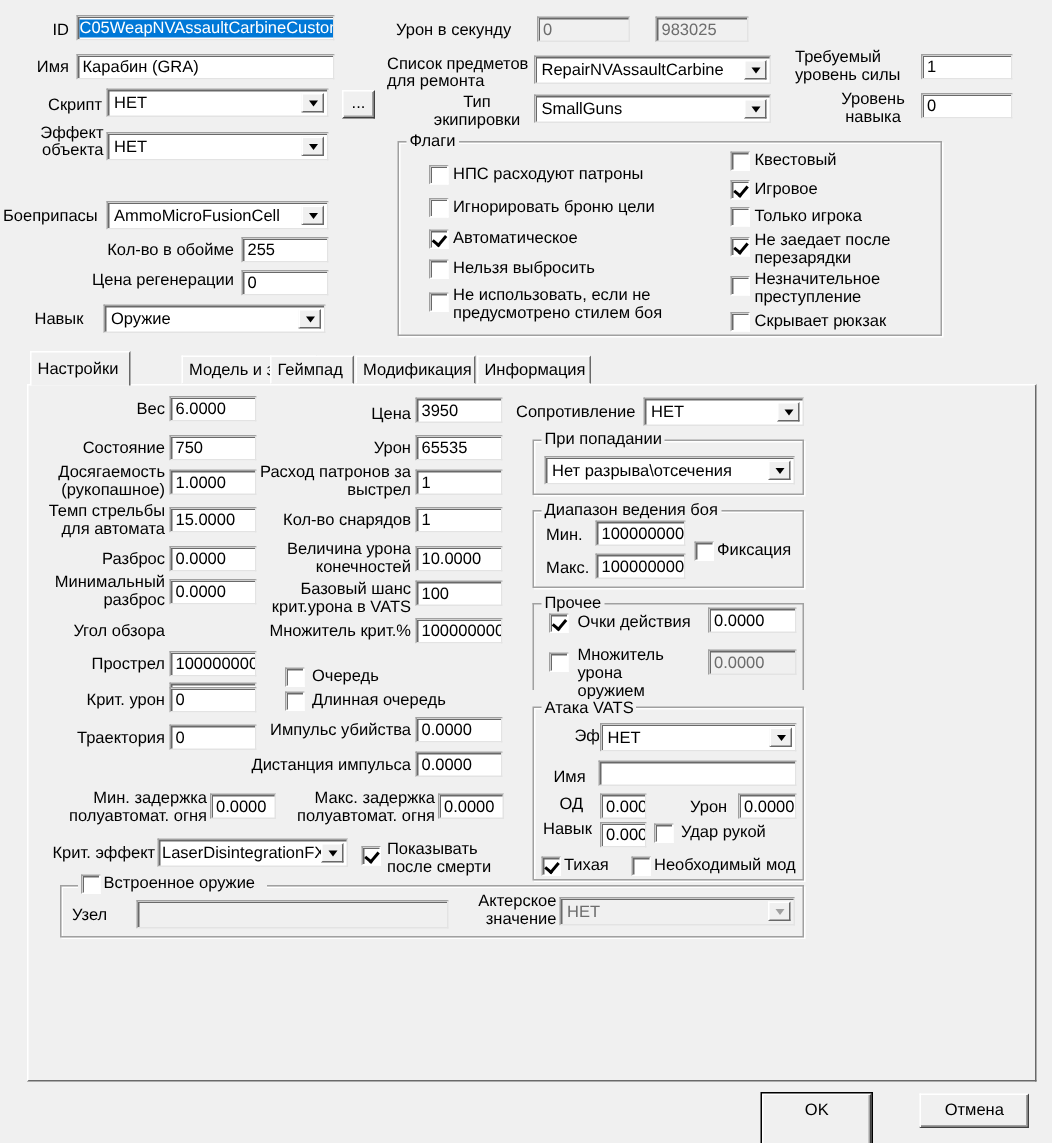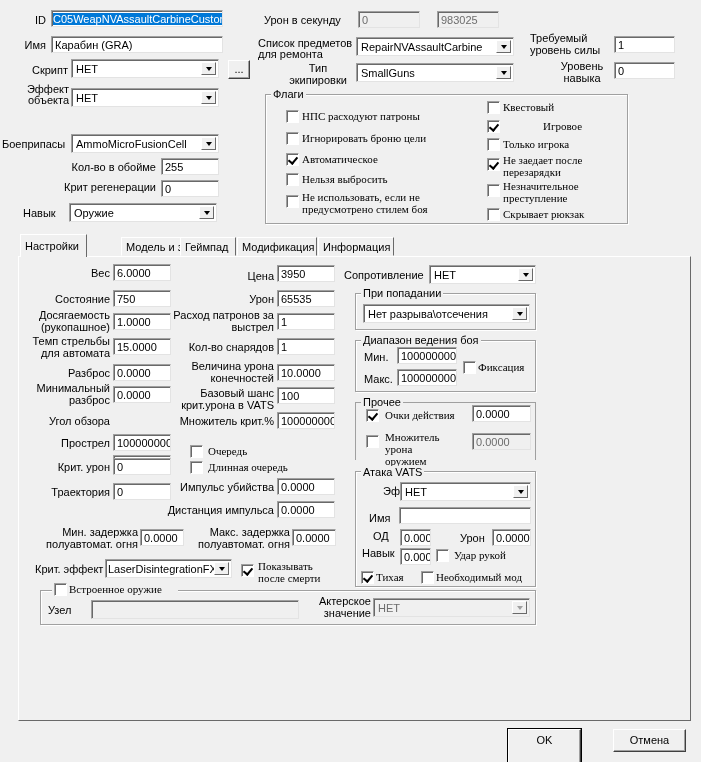--- a/index.html
+++ b/index.html
@@ -1,18 +1,18 @@
 <!DOCTYPE html>
 <html><head>
 <meta charset="utf-8">
 <style>
   html, body { margin:0; padding:0; }
   body { width:701px; height:762px; background:#f0f0f0; position:relative; overflow:hidden;
          font-family:"Liberation Sans", sans-serif; font-size:11px; color:#000; }
-  .a { position:absolute;font-family:Liberation Serif, serif; }
+  .a { position:absolute; }
   .lbl { position:absolute; white-space:nowrap; line-height:12px; }
   .r { text-align:right; }
   .tb { position:absolute; height:17px; background:#fff; box-sizing:border-box;
         border-top:1px solid #a0a0a0; border-left:1px solid #a0a0a0;
         border-right:1px solid #e3e3e3; border-bottom:1px solid #e3e3e3;
         box-shadow: inset 1px 1px 0 #696969; padding:2px 0 0 3px; white-space:nowrap; overflow:hidden; line-height:12px; }
   .tb.dis { background:#f0f0f0; color:#6d6d6d; }
   .sel { position:absolute; height:19px; background:#fff; box-sizing:border-box;
          border-top:1px solid #a0a0a0; border-left:1px solid #a0a0a0;
          border-right:1px solid #e3e3e3; border-bottom:1px solid #e3e3e3;
@@ -69,21 +69,21 @@
 
 <span class="lbl" style="left:556px;top:60px;width:52px;white-space:normal;line-height:12px;text-align:center;">Уровень навыка</span>
 <div class="tb" style="left:614px;top:62px;width:61px;">0</div>
 
 <span class="lbl" style="left:2px;top:138px;">Боеприпасы</span>
 <div class="sel" style="left:71px;top:134px;width:148px;"><span>AmmoMicroFusionCell</span><span class="dd"></span></div>
 
 <span class="lbl r" style="left:40px;top:161px;width:116px;">Кол-во в обойме</span>
 <div class="tb" style="left:161px;top:158px;width:58px;">255</div>
 
-<span class="lbl r" style="left:40px;top:181px;width:116px;">Крит регенерации</span>
+<span class="lbl r" style="left:40px;top:181px;width:116px;">Цена регенерации</span>
 <div class="tb" style="left:161px;top:180px;width:58px;">0</div>
 
 <span class="lbl" style="left:23px;top:207px;">Навык</span>
 <div class="sel" style="left:69px;top:203px;width:148px;"><span>Оружие</span><span class="dd"></span></div>
 
 <div class="grp" style="left:265px;top:94px;width:363px;height:130px;"></div>
 <span class="grp-t" style="left:271px;top:88px;">Флаги</span>
 
 <div class="a" style="left:286px;top:110px;">
   <span class="cb" style="left:0;top:0;"></span>
@@ -105,21 +105,21 @@
   <span class="cb" style="left:0;top:4px;"></span>
   <span class="lbl" style="left:16px;top:0;width:150px;white-space:normal;">Не  использовать, если не предусмотрено стилем боя</span>
 </div>
 
 <div class="a" style="left:487px;top:101px;">
   <span class="cb" style="left:0;top:0;"></span>
   <span class="lbl" style="left:16px;top:0;">Квестовый</span>
 </div>
 <div class="a" style="left:487px;top:120px;">
   <span class="cb on" style="left:0;top:0;"></span>
-  <span class="lbl" style="left:16px;top:0;margin-left:40px;">Игровое</span>
+  <span class="lbl" style="left:16px;top:0;">Игровое</span>
 </div>
 <div class="a" style="left:487px;top:138px;">
   <span class="cb" style="left:0;top:0;"></span>
   <span class="lbl" style="left:16px;top:0;">Только игрока</span>
 </div>
 <div class="a" style="left:487px;top:154px;">
   <span class="cb on" style="left:0;top:4px;"></span>
   <span class="lbl" style="left:16px;top:0;width:95px;white-space:normal;">Не заедает после перезарядки</span>
 </div>
 <div class="a" style="left:487px;top:180px;">

